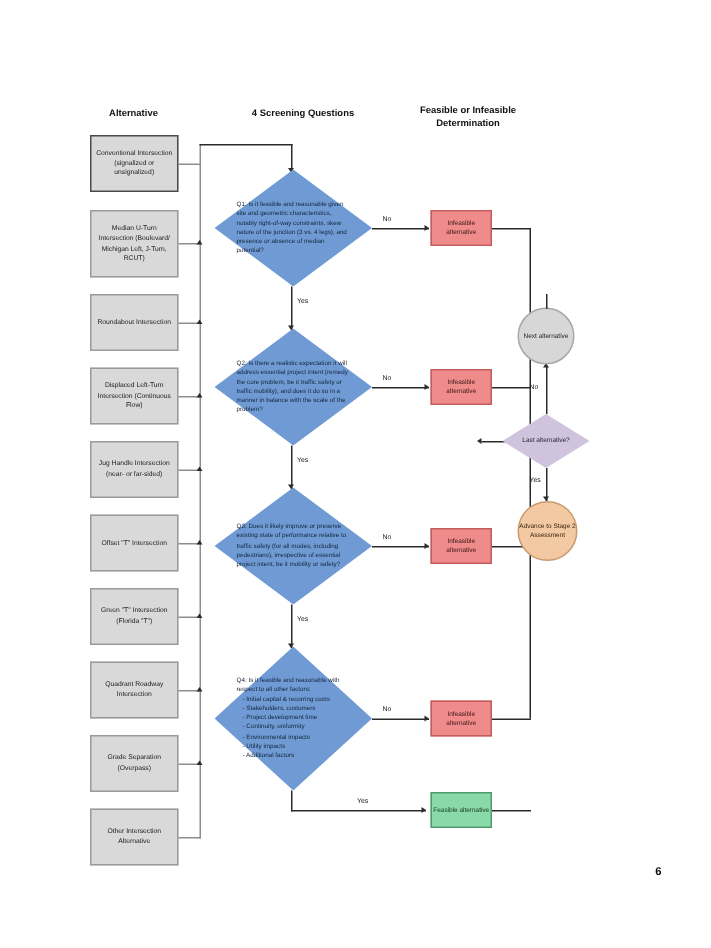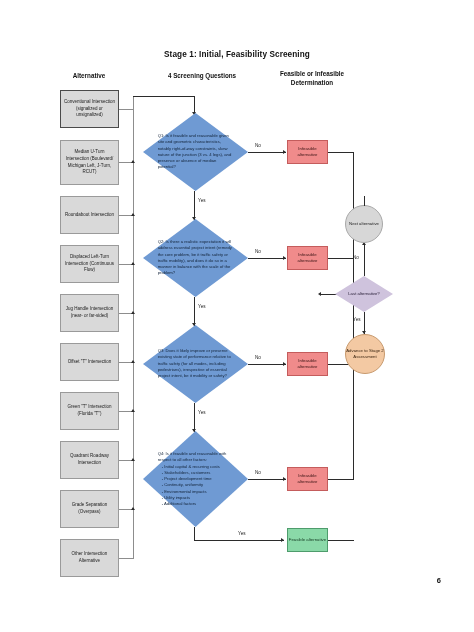--- a/index.html
+++ b/index.html
@@ -75,21 +75,20 @@
 
   .elab{position:absolute;font-size:4.6px;color:#1a1a1a;}
 
   .pageno{position:absolute;right:33px;bottom:47px;font-size:7.5px;font-weight:bold;color:#111;}
 </style>
 </head>
 <body>
 
 <div class="page">
 
-  <div class="stage-title">Stage 1:  Initial, Feasibility Screening</div>
   <div class="col-head alt">Alternative</div>
   <div class="col-head q">4 Screening Questions</div>
   <div class="col-head det">Feasible or Infeasible Determination</div>
 
   <div class="alt-box first" style="top:90px;height:38px;">Conventional Intersection (signalized or unsignalized)</div>
   <div class="alt-box" style="top:140px;height:45px;">Median U-Turn Intersection (Boulevard/ Michigan Left, J-Turn, RCUT)</div>
   <div class="alt-box" style="top:196px;height:38px;">Roundabout Intersection</div>
   <div class="alt-box" style="top:245px;height:38px;">Displaced Left-Turn Intersection (Continuous Flow)</div>
   <div class="alt-box" style="top:294px;height:38px;">Jug Handle Intersection (near- or far-sided)</div>
   <div class="alt-box" style="top:343px;height:38px;">Offset "T" Intersection</div>

